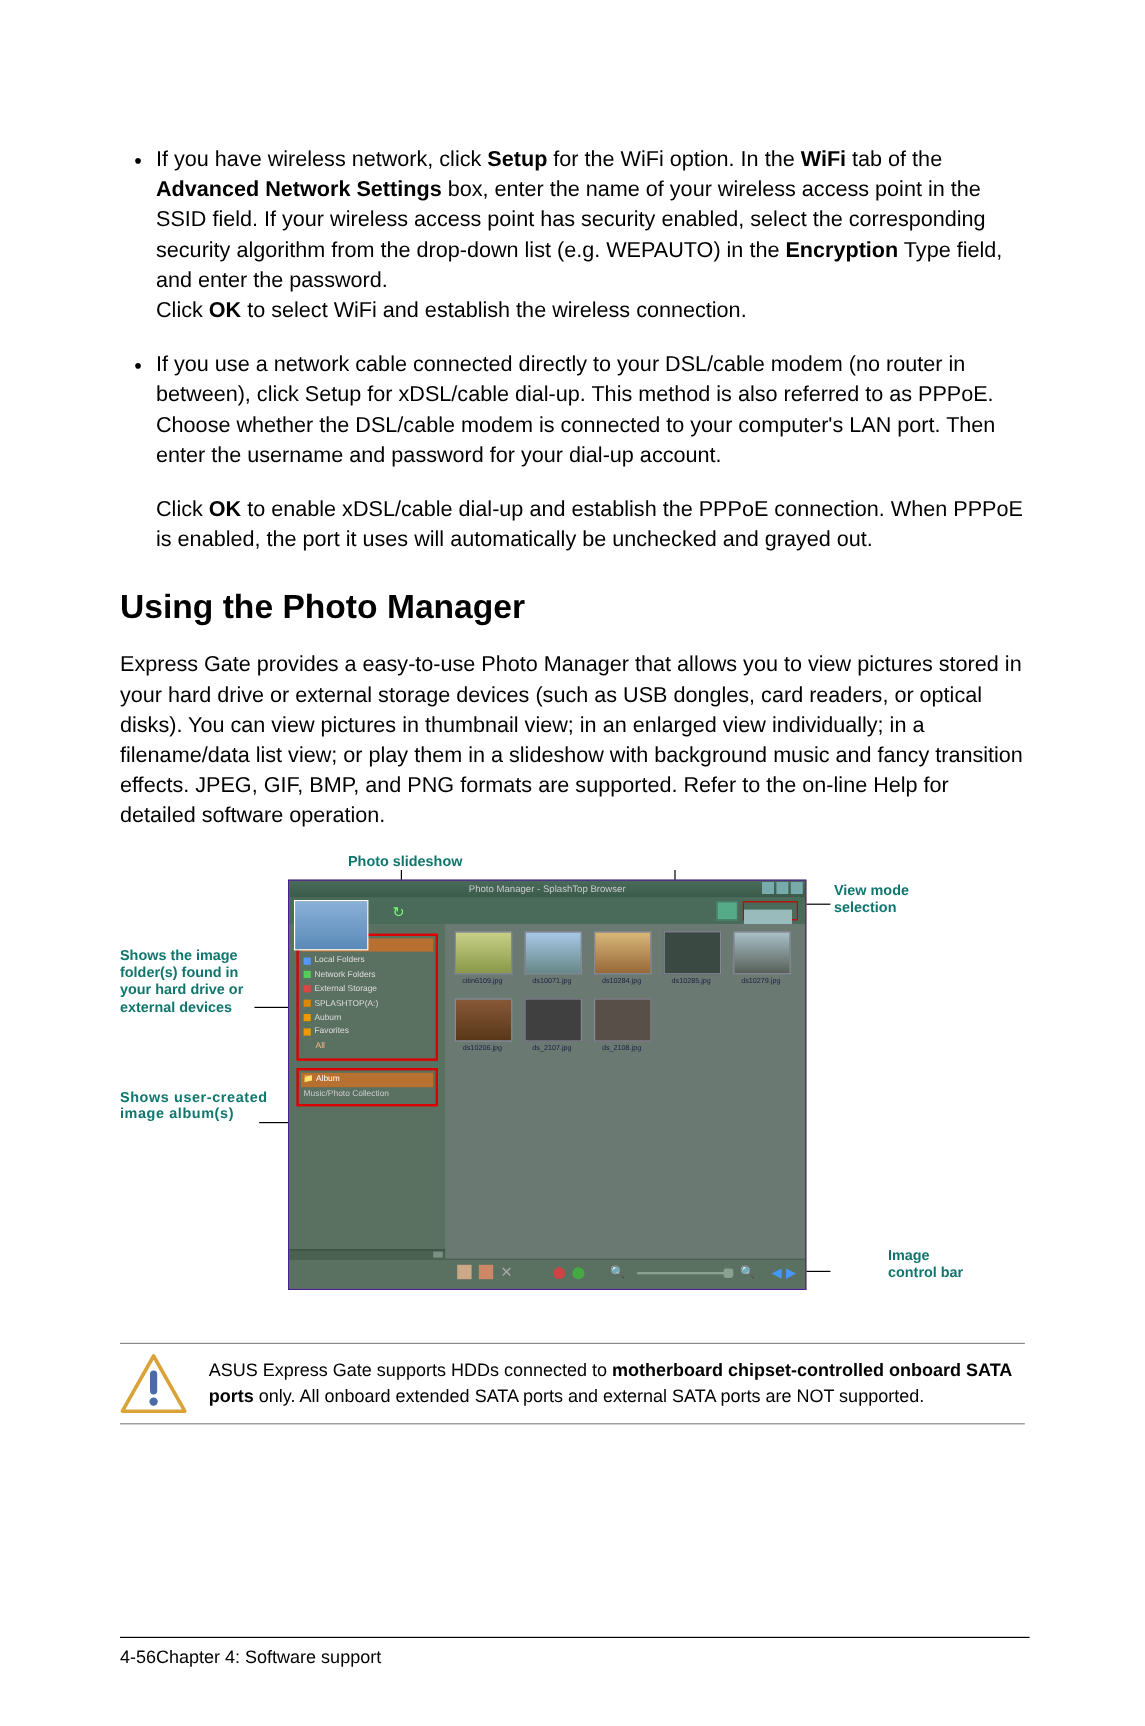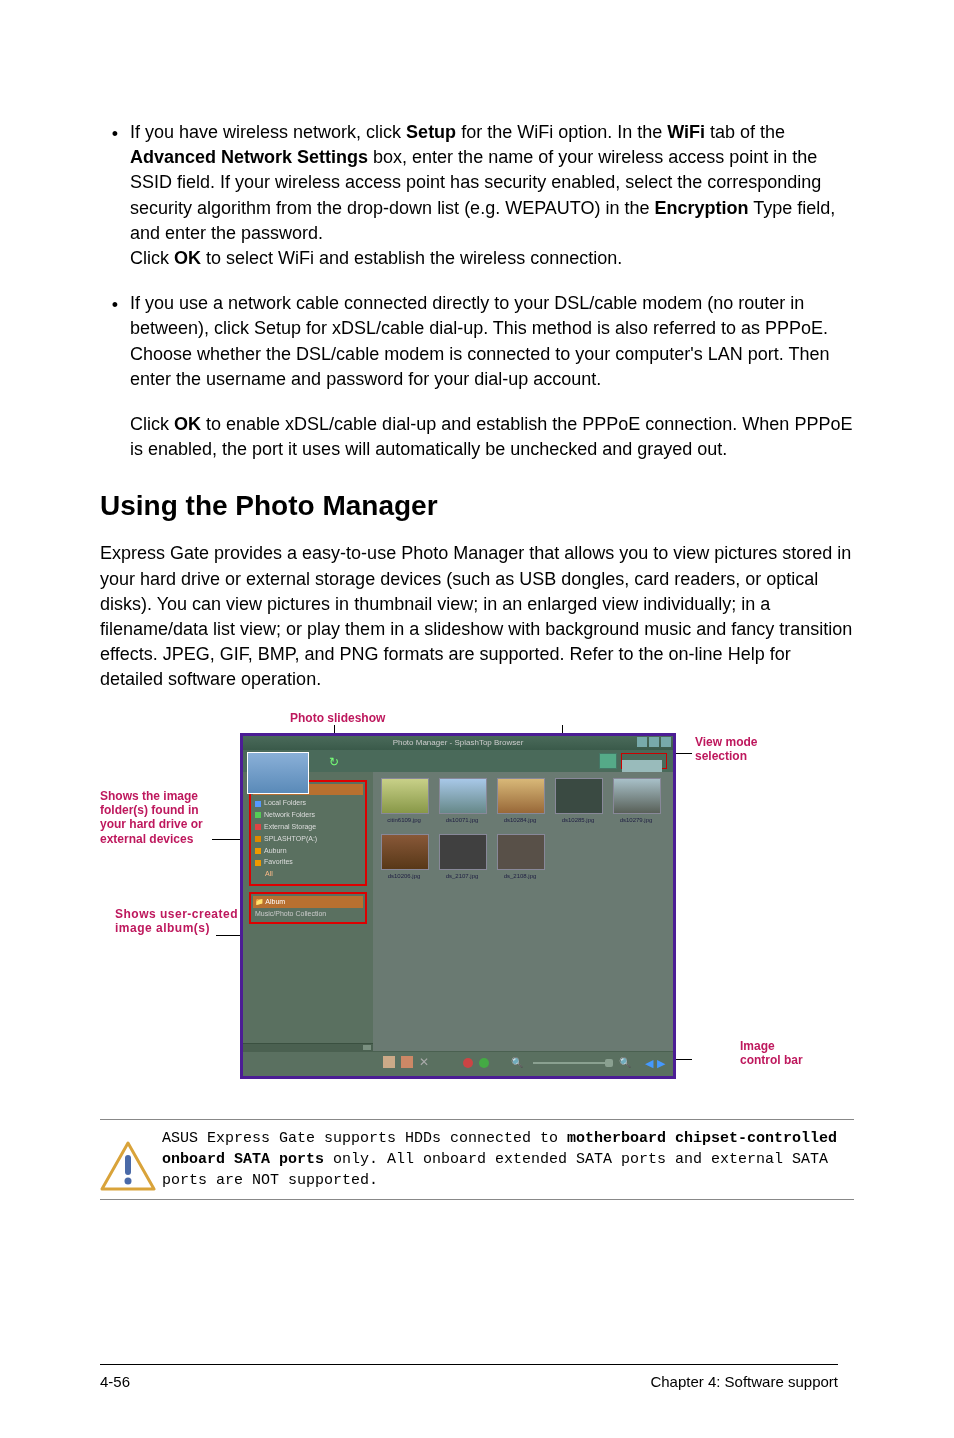--- a/index.html
+++ b/index.html
@@ -48,34 +48,34 @@
     position: relative;
     width: 760px;
     height: 380px;
     margin: 0 auto 25px auto;
   }
   .label {
     position: absolute;
     font-size: 12px;
     font-weight: bold;
     line-height: 1.2;
-    color: #be185d;
+    color: #0f766e;
   }
   .label-line {
     position: absolute;
     background: #000;
   }
   .screenshot {
     position: absolute;
     left: 140px;
     top: 22px;
     width: 430px;
     height: 340px;
     background: #6a7a72;
-    border: 3px solid #4c1d95;
+    border: 1px solid #4c1d95;
     overflow: hidden;
   }
   .ss-titlebar {
     height: 14px;
     background: linear-gradient(#4a6a5a,#3a5a4a);
     text-align: center;
     font-size: 8px;
     color: #ccc;
     line-height: 14px;
     position: relative;
@@ -174,40 +174,39 @@
   .ss-bottombar .icons-mid span.dot{width:10px;height:10px;border-radius:50%;display:inline-block;}
   .ss-bottombar .slider{position:absolute; left:290px; top:10px; width:80px; height:2px; background:#8aa090;}
   .ss-bottombar .slider .knob{position:absolute;right:0;top:-3px;width:8px;height:8px;background:#8aa090;border-radius:2px;}
   .ss-bottombar .zoom{position:absolute; left:268px; top:4px; color:#aac; font-size:10px;}
   .ss-bottombar .page-icons{position:absolute; right:6px; top:4px; display:flex; gap:2px;}
   .ss-bottombar .page-icons span{width:10px;height:12px;display:inline-block;}
 
   
   .note-row{
     display:flex;
-    align-items:flex-end;
-    gap:6px;
+    align-items:center;
+    gap:18px;
     margin: 28px 0 0 0;
     padding: 8px 0;
     border-top:1px solid #888;
     border-bottom:1px solid #888;
-    font-family:Liberation Mono, monospace;
   }
   .caution-icon{
     width:56px;height:50px;flex-shrink:0;
     position:relative;
   }
   .caution-icon svg{width:56px;height:50px;}
   .note-text{font-size:15px;line-height:1.4;}
 
   
   .footer{
     position:absolute;
-    left:100px; right:116px; bottom:46px;
-    display:flex; justify-content:space-between;
+    left:100px; right:96px; bottom:46px;
+    display:flex; justify-content:flex-start;
     font-size:15px;
     border-top:1px solid #000;
     padding-top:6px;
   }
 </style>
 </head>
 <body>
 
 <div class="bullet-item">
   <div class="bullet-dot">•</div>
@@ -242,21 +241,21 @@
 
   <div class="label" style="left:595px;top:24px;">
     <span>View mode</span><br>
     <span>selection</span>
   </div>
   <div class="label-line" style="left:572px;top:42px;width:20px;height:1px;"></div>
 
   <div class="label" style="left:0;top:78px;width:120px;">Shows the image folder(s) found in your hard drive or external devices</div>
   <div class="label-line" style="left:112px;top:128px;width:30px;height:1px;"></div>
 
-  <div class="label" style="left:0;top:196px;width:130px;letter-spacing:0.5px;margin-left:15px;">Shows user-created image album(s)</div>
+  <div class="label" style="left:0;top:196px;width:130px;letter-spacing:0.5px;">Shows user-created image album(s)</div>
   <div class="label-line" style="left:116px;top:224px;width:26px;height:1px;"></div>
 
   <div class="label" style="left:595px;top:328px;margin-left:45px;">
     <span>Image</span><br>
     <span>control bar</span>
   </div>
   <div class="label-line" style="left:572px;top:348px;width:20px;height:1px;"></div>
 
   <div class="screenshot">
     <div class="ss-titlebar">

